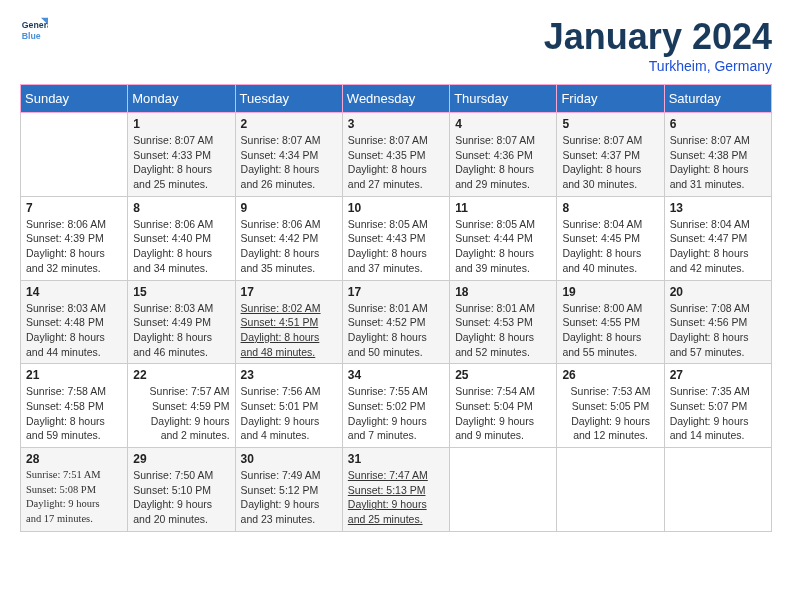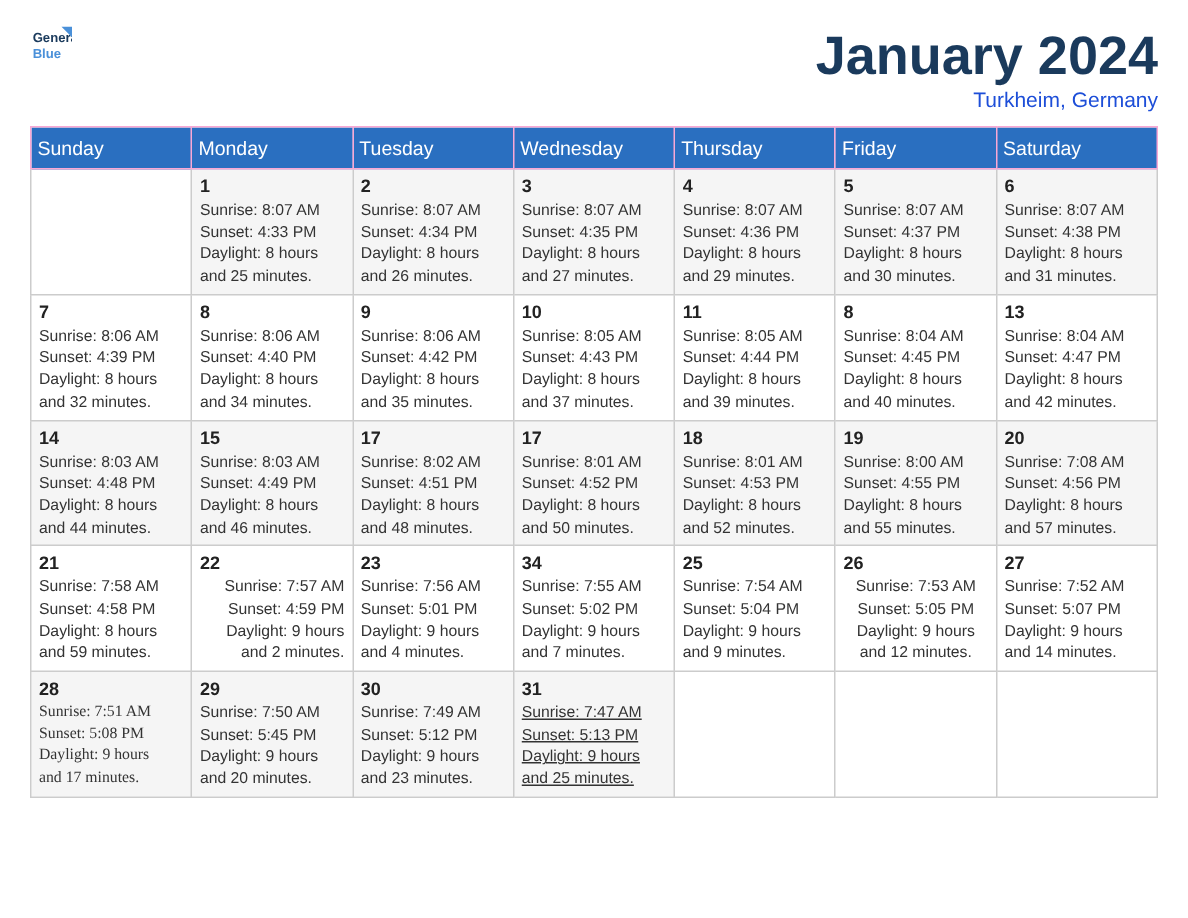--- a/index.html
+++ b/index.html
@@ -217,21 +217,21 @@
         </td>
         <td>
           <span class="day-num">15</span>
           <div class="day-info" style="white-space: pre-line;">Sunrise: 8:03 AM
 Sunset: 4:49 PM
 Daylight: 8 hours
 and 46 minutes.</div>
         </td>
         <td>
           <span class="day-num">17</span>
-          <div class="day-info" style="white-space: pre-line;">Sunrise: 8:02 AM
+          <div class="day-info" style="white-space: pre-line; text-decoration: underline;">Sunrise: 8:02 AM
 Sunset: 4:51 PM
 Daylight: 8 hours
 and 48 minutes.</div>
         </td>
         <td>
           <span class="day-num">17</span>
           <div class="day-info" style="white-space: pre-line;">Sunrise: 8:01 AM
 Sunset: 4:52 PM
 Daylight: 8 hours
 and 50 minutes.</div>
@@ -296,38 +296,38 @@
         </td>
         <td>
           <span class="day-num">26</span>
           <div class="day-info" style="white-space: pre-line; text-align: center;">Sunrise: 7:53 AM
 Sunset: 5:05 PM
 Daylight: 9 hours
 and 12 minutes.</div>
         </td>
         <td>
           <span class="day-num">27</span>
-          <div class="day-info" style="white-space: pre-line;">Sunrise: 7:52 AM
+          <div class="day-info" style="white-space: pre-line;">Sunrise: 7:35 AM
 Sunset: 5:07 PM
 Daylight: 9 hours
 and 14 minutes.</div>
         </td>
       </tr>
       <tr>
         <td>
           <span class="day-num">28</span>
           <div class="day-info" style="white-space: pre-line; font-family: Liberation Serif, serif;">Sunrise: 7:51 AM
 Sunset: 5:08 PM
 Daylight: 9 hours
 and 17 minutes.</div>
         </td>
         <td>
           <span class="day-num">29</span>
           <div class="day-info" style="white-space: pre-line;">Sunrise: 7:50 AM
-Sunset: 5:45 PM
+Sunset: 5:10 PM
 Daylight: 9 hours
 and 20 minutes.</div>
         </td>
         <td>
           <span class="day-num">30</span>
           <div class="day-info" style="white-space: pre-line;">Sunrise: 7:49 AM
 Sunset: 5:12 PM
 Daylight: 9 hours
 and 23 minutes.</div>
         </td>

